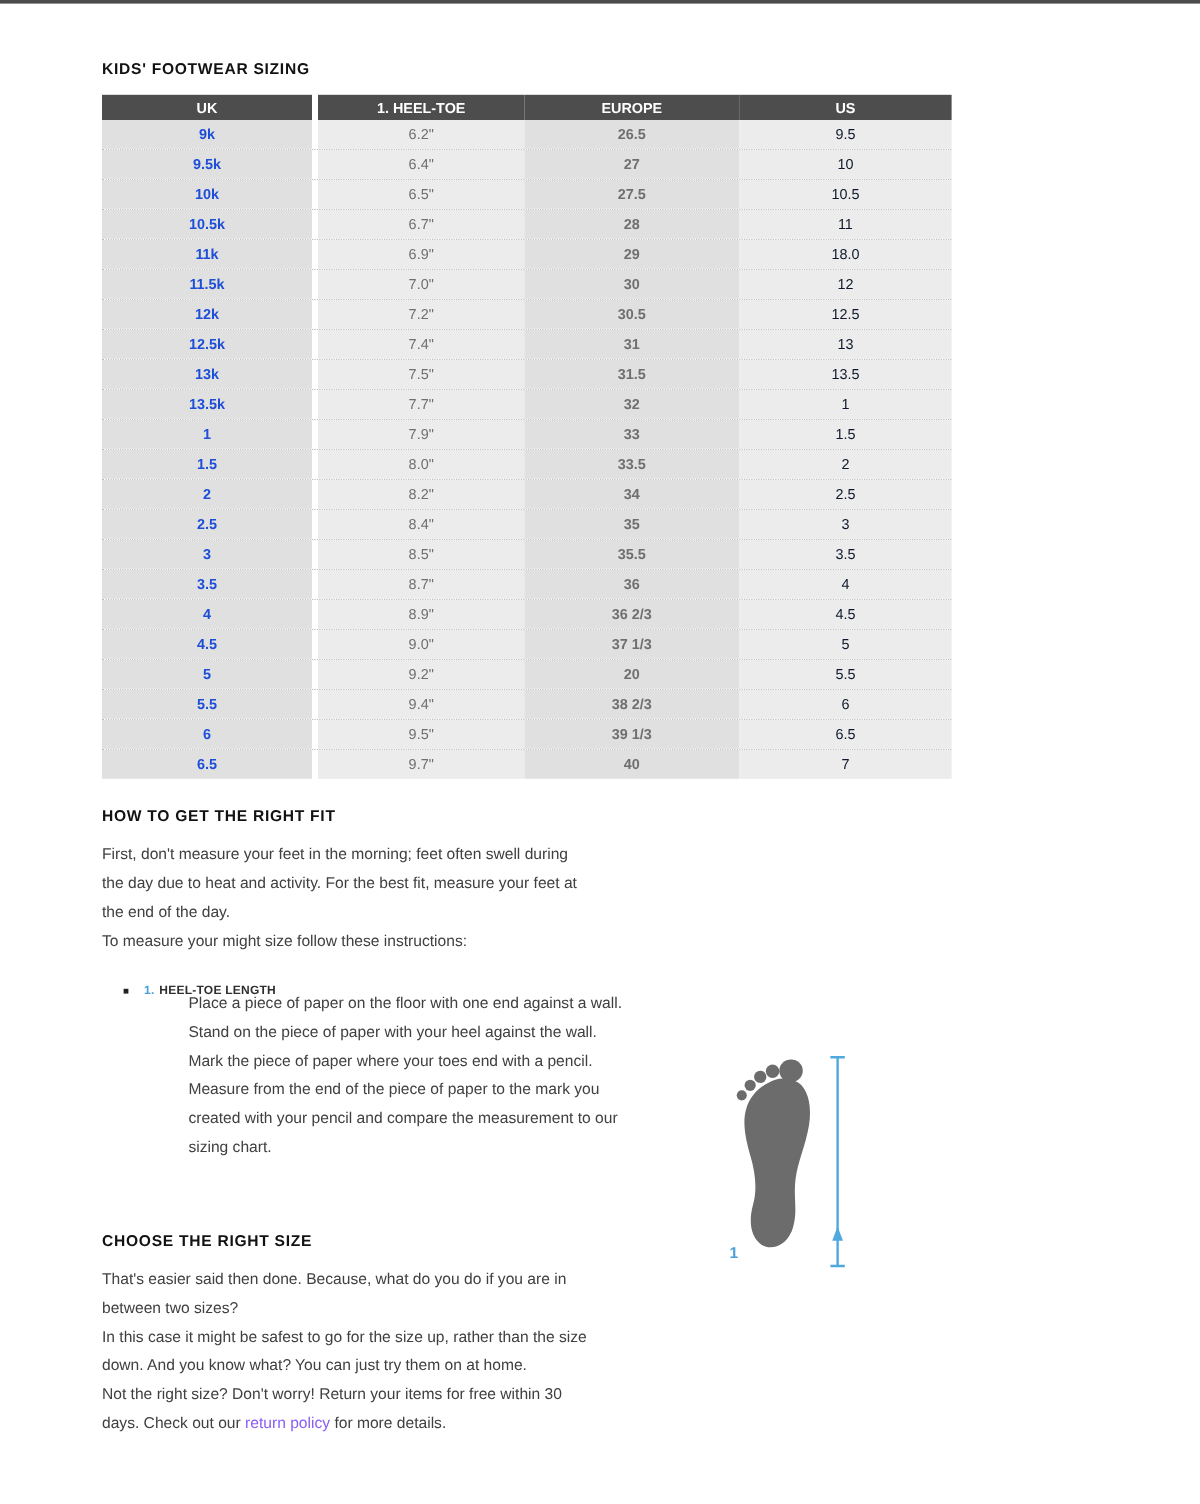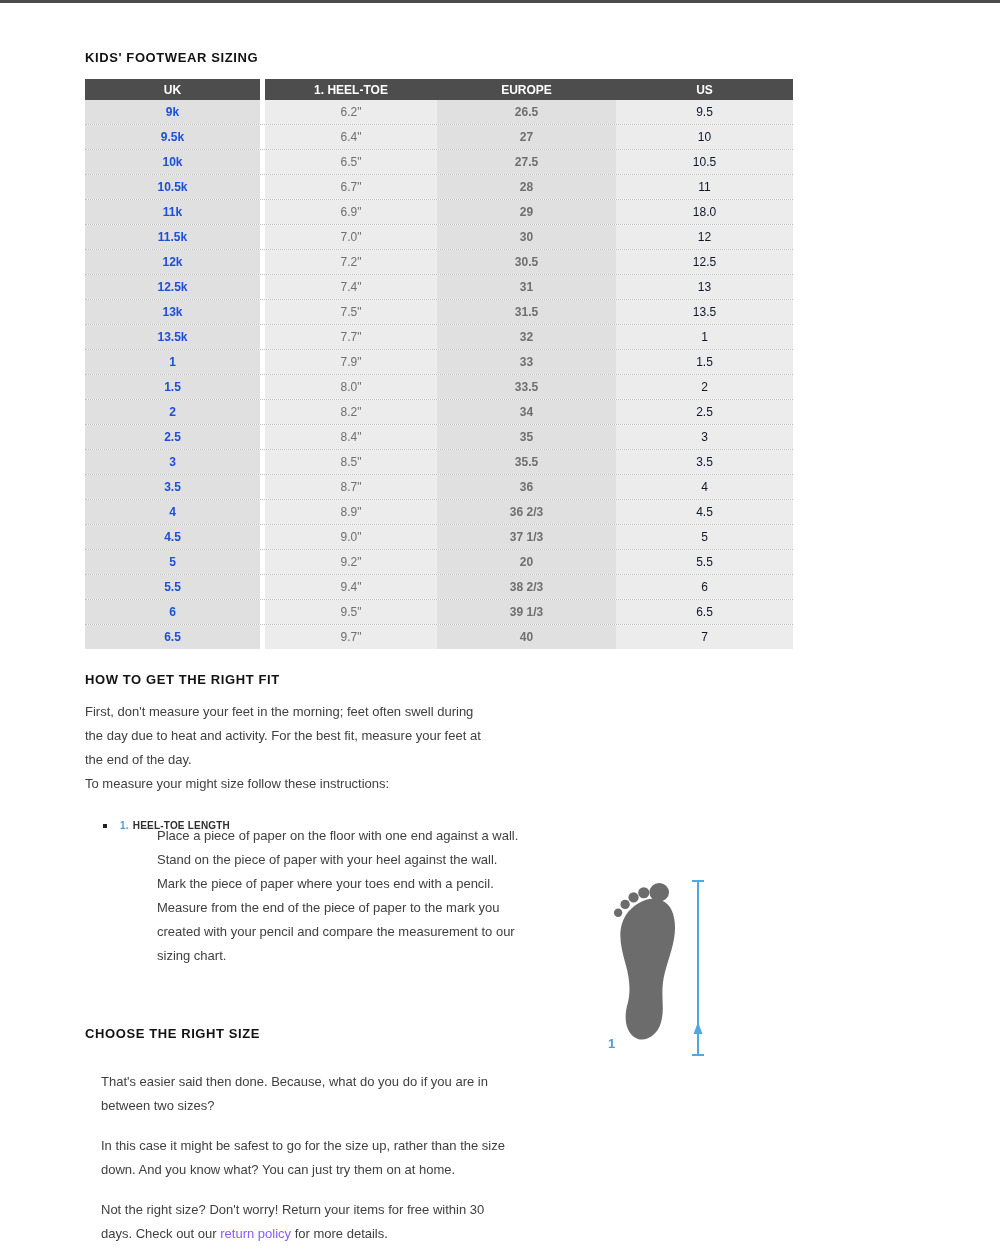--- a/index.html
+++ b/index.html
@@ -46,21 +46,21 @@
   #fit-body { position:absolute; left:85px; top:700px; width:480px; }
   #fit-body p { margin:0; }
 
   #step-title-row { position:absolute; left:103px; top:820px; display:flex; align-items:center; }
   .bullet-square { width:4px; height:4px; background:#222222; margin-right:13px; }
   .step-title { font-size:10px; font-weight:bold; color:#2e2e2e; letter-spacing:0.2px; }
   .step-num { color:#4a9fd6; margin-right:4px; }
   #step-body { position:absolute; left:120px; top:824px; width:440px;margin-left:37px; }
 
   #choose-body { position:absolute; left:85px; top:1054px; width:480px; }
-  #choose-body p { margin:16px; }
+  #choose-body p { margin:0; }
   a.inline-link { color:#8b5cf6; text-decoration:none; cursor:pointer; }
 
   
   #foot-diagram { position:absolute; left:600px; top:876px; width:112px; height:184px; }
   #foot-svg { position:absolute; left:6px; top:2px; }
   #measure-svg { position:absolute; left:90px; top:3px; }
   #diagram-label {
     position:absolute; left:8px; top:160px;
     color:#4a9fd6; font-size:13px; font-weight:bold;
   }

